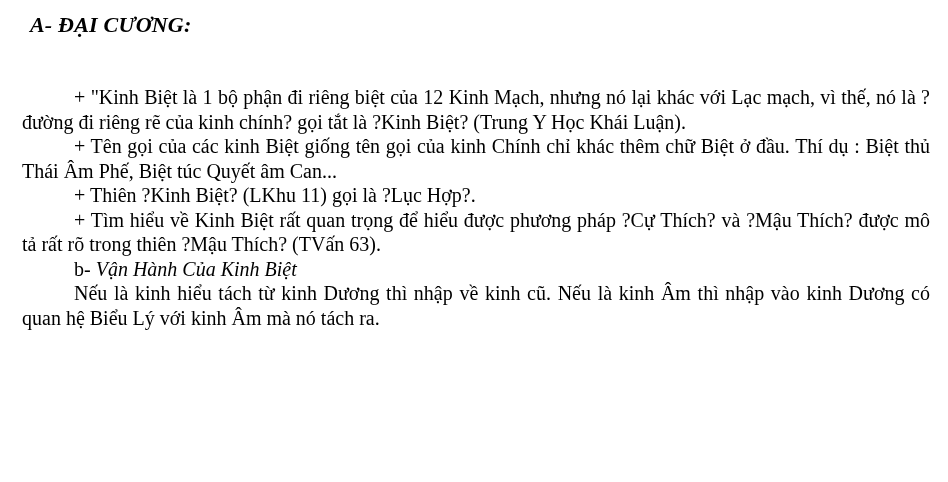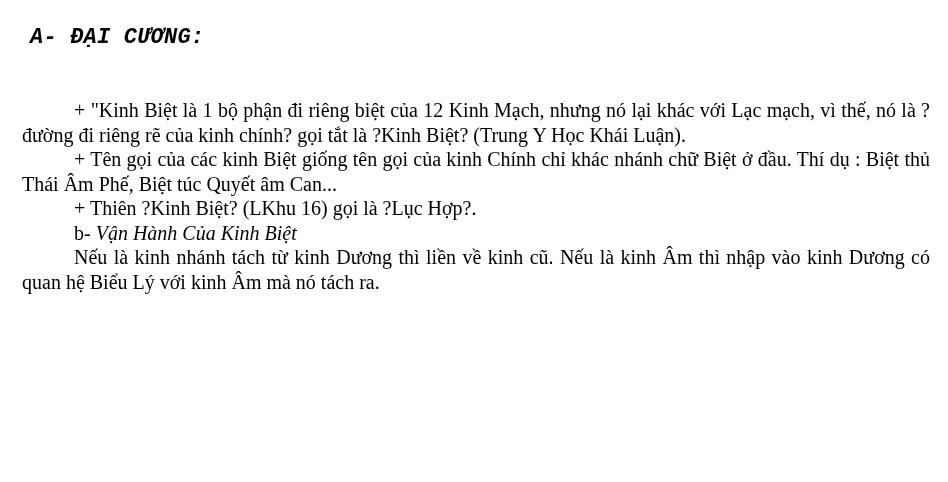--- a/index.html
+++ b/index.html
@@ -17,24 +17,23 @@
   .page {
     box-sizing: border-box;
     width: 948px;
     height: 482px;
     padding: 10px 18px 0 22px;
   }
   .heading {
     font-size: 22px;
     font-weight: bold;
     font-style: italic;
-    margin: 15px 0 0 8px;
+    margin: 2px 0 0 8px;
     line-height: 26px;
     letter-spacing: 0.2px;
-    font-family: Liberation Mono, monospace;
   }
   .body-text p {
     margin: 0;
     font-size: 20px;
     line-height: 24.5px;
     text-align: justify;
     text-indent: 52px;
   }
   .body-text p.first {
     margin-top: 47px;
@@ -49,24 +48,25 @@
 </head>
 <body>
 
 <div class="page">
   <h1 class="heading">A- ĐẠI CƯƠNG:</h1>
 
   <div class="body-text">
     <p class="first">+ "Kinh Biệt là 1 bộ phận đi riêng biệt của 12 Kinh Mạch, nhưng nó lại khác với Lạc mạch, vì thế, nó là ?đường đi riêng rẽ của kinh chính? gọi tắt là ?Kinh Biệt? (Trung Y Học Khái Luận).</p>
 
 
-    <p>+ Tên gọi của các kinh Biệt giống tên gọi của kinh Chính chỉ khác nhánh chữ Biệt ở đầu. Thí dụ : Biệt thủ Thái Âm Phế, Biệt túc Quyết âm Can...</p>
+    <p>+ Tên gọi của các kinh Biệt giống tên gọi của kinh Chính chỉ khác thêm chữ Biệt ở đầu. Thí dụ : Biệt thủ Thái Âm Phế, Biệt túc Quyết âm Can...</p>
 
-    <p>+ Thiên ?Kinh Biệt? (LKhu 16) gọi là ?Lục Hợp?.</p>
+    <p>+ Thiên ?Kinh Biệt? (LKhu 11) gọi là ?Lục Hợp?.</p>
 
+    <p>+ Tìm hiểu về Kinh Biệt rất quan trọng để hiểu được phương pháp ?Cự Thích? và ?Mậu Thích? được mô tả rất rõ trong thiên ?Mậu Thích? (TVấn 63).</p>
 
     <p class="subheading"><span>b- </span><span class="sub-title">Vận Hành Của Kinh Biệt</span></p>
 
 
-    <p>Nếu là kinh nhánh tách từ kinh Dương thì liền về kinh cũ. Nếu là kinh Âm thì nhập vào kinh Dương có quan hệ Biểu Lý với kinh Âm mà nó tách ra.</p>
+    <p>Nếu là kinh hiểu tách từ kinh Dương thì nhập về kinh cũ. Nếu là kinh Âm thì nhập vào kinh Dương có quan hệ Biểu Lý với kinh Âm mà nó tách ra.</p>
 
   </div>
 </div>
 
 </body></html>

